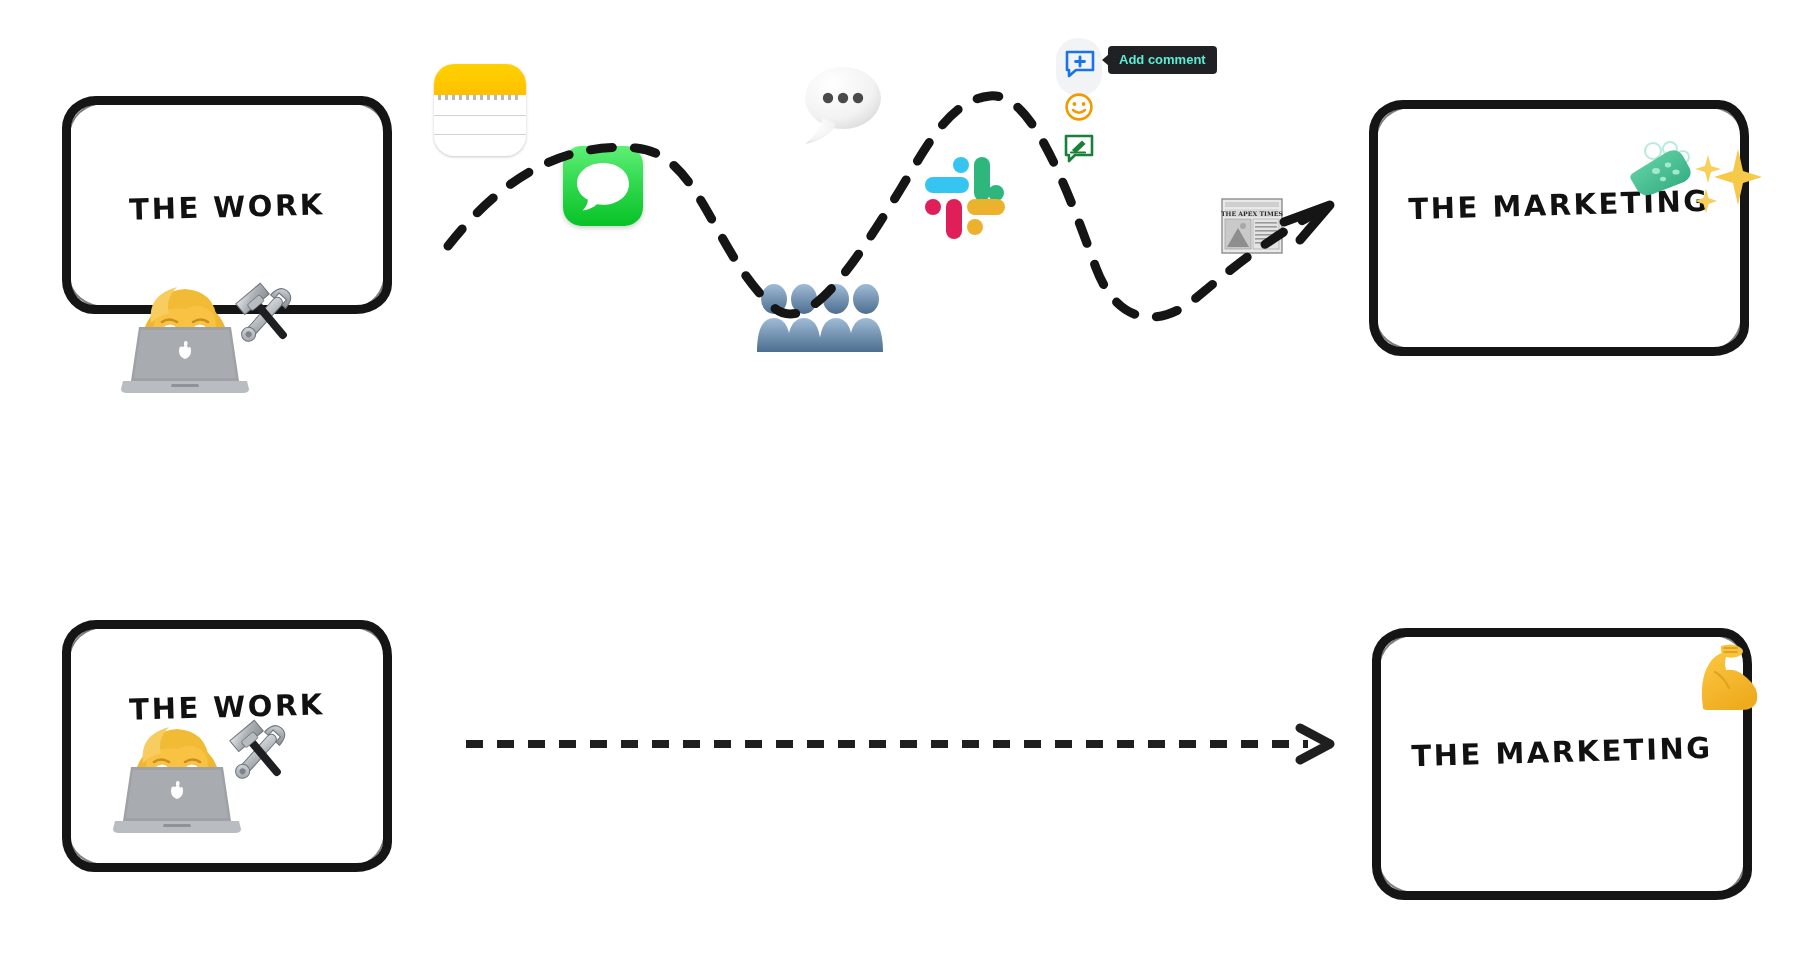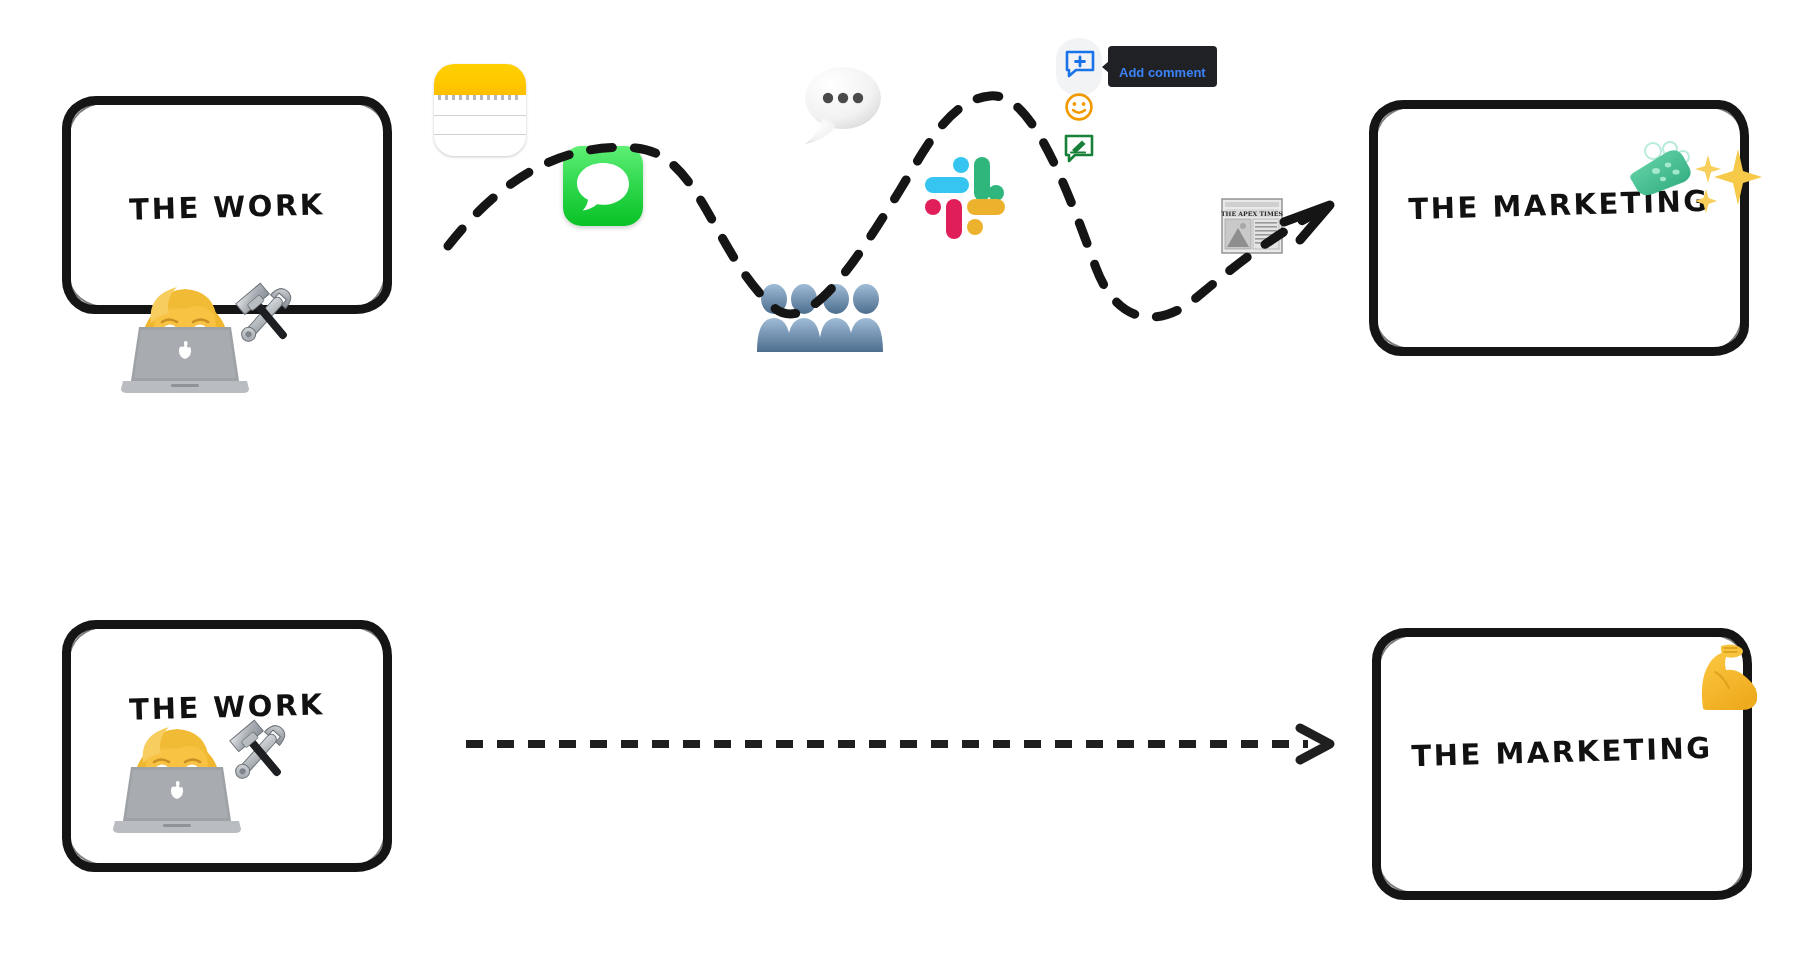--- a/index.html
+++ b/index.html
@@ -93,25 +93,25 @@
   }
 
   
   .slack { position:absolute; }
 
   
   .gicon{ position:absolute; }
   .tooltip{
     position:absolute;
     background:#202124;
-    color:#3b82f6;
+    color:#5eead4;
     font-size:13px;
     font-weight:700;
     font-family:"Liberation Sans", sans-serif;
-    padding:19px 11px 7px 11px;
+    padding:6px 11px 7px 11px;
     border-radius:4px;
     white-space:nowrap;
   }
   .tooltip::before{
     content:"";
     position:absolute;
     left:-6px; top:50%; margin-top:-6px;
     border-top:6px solid transparent;
     border-bottom:6px solid transparent;
     border-right:7px solid #202124;

